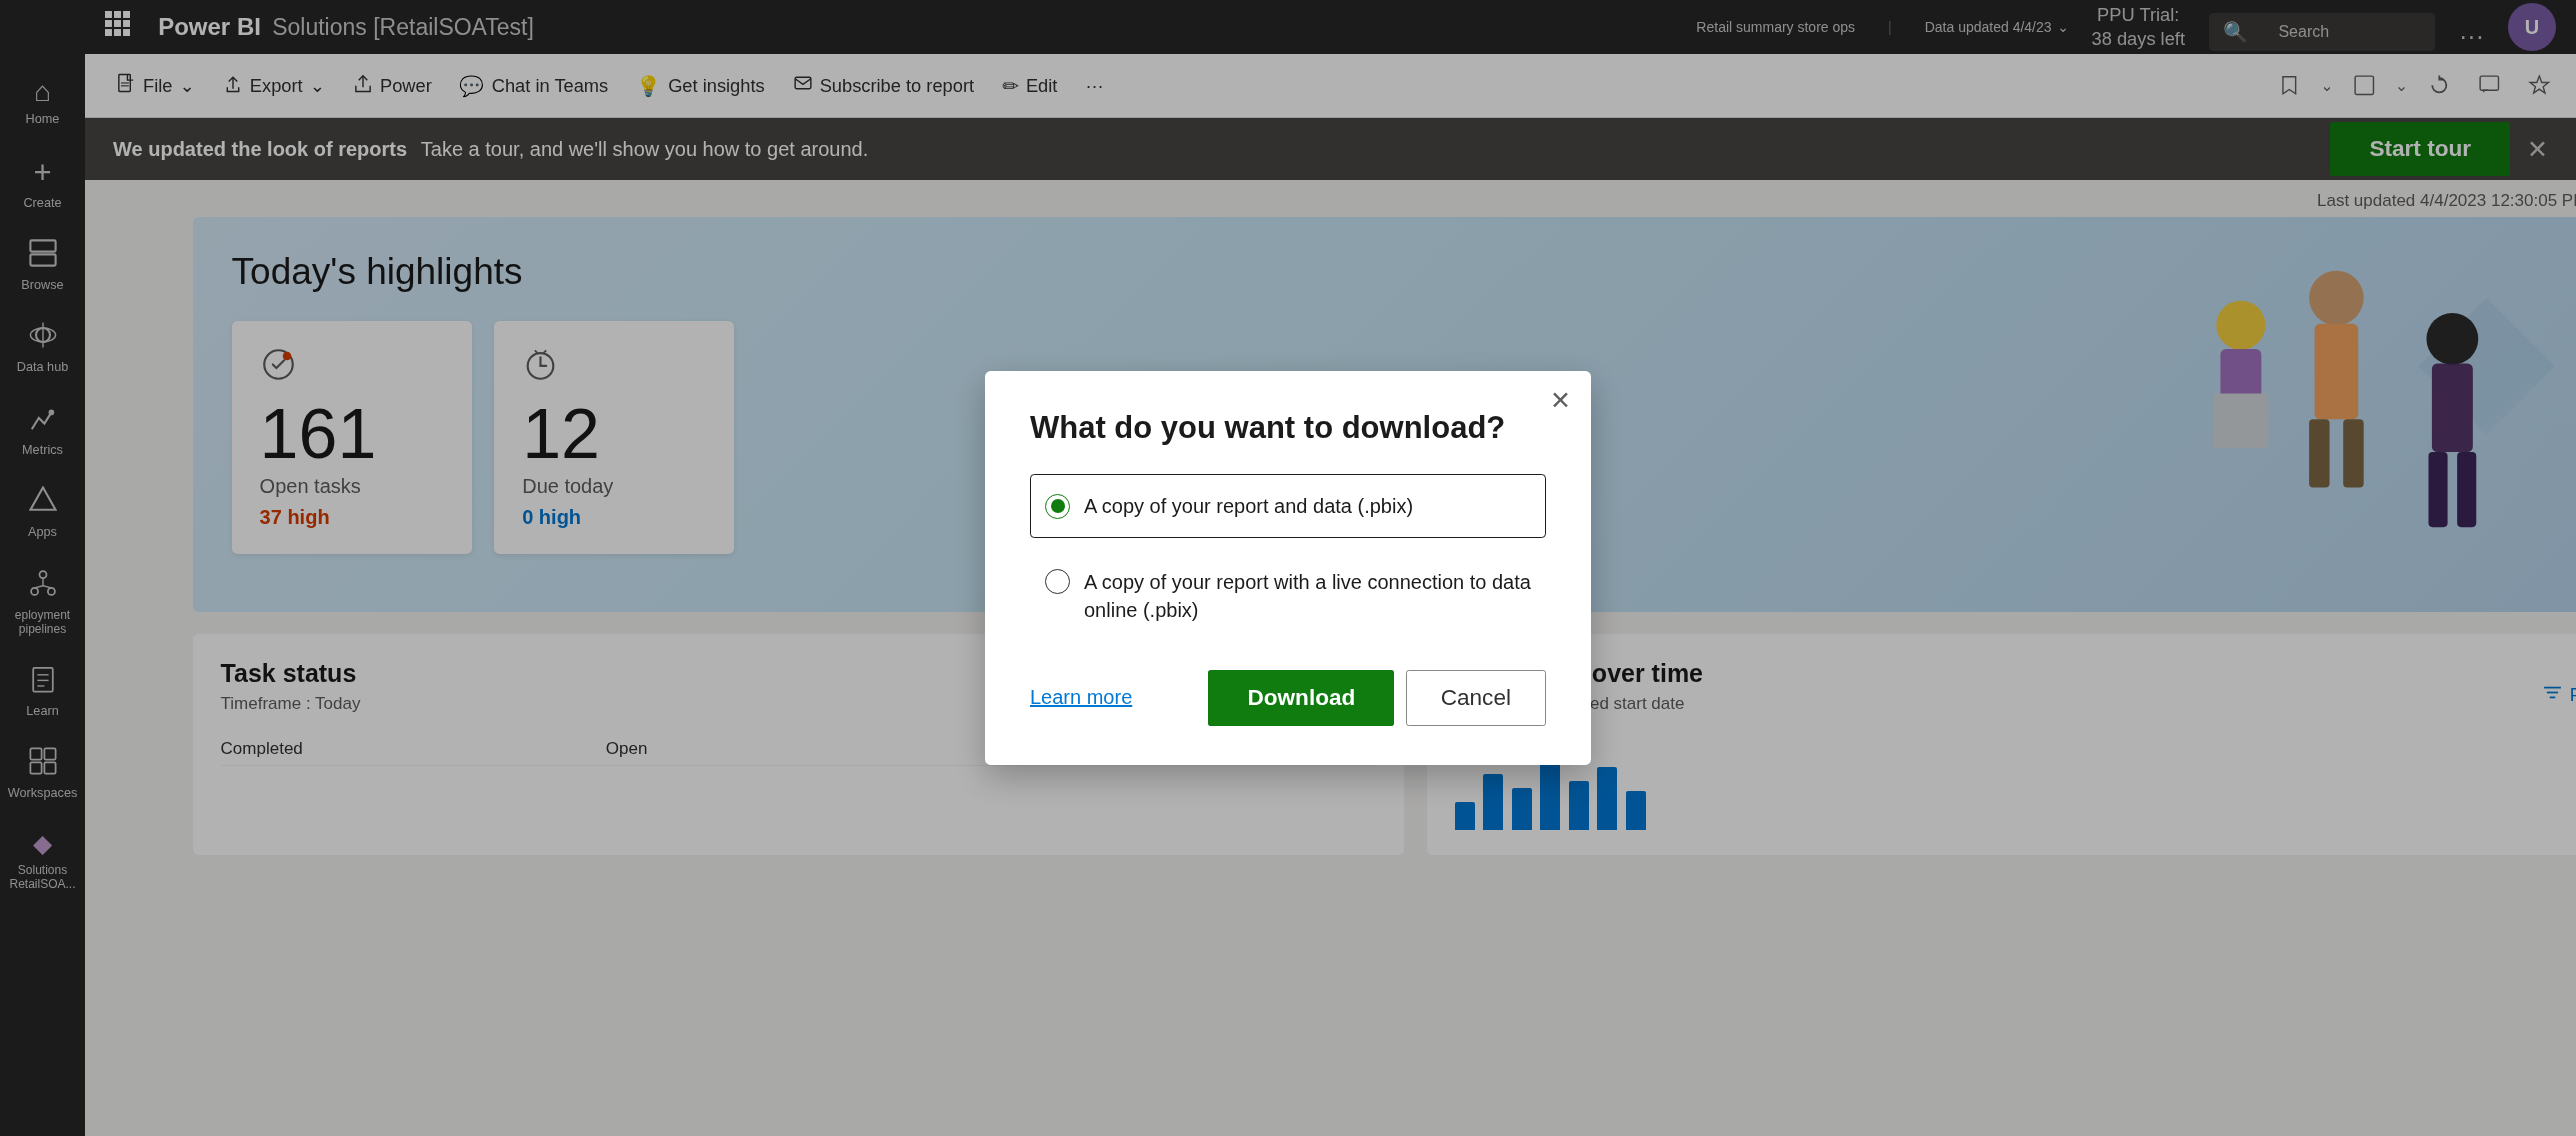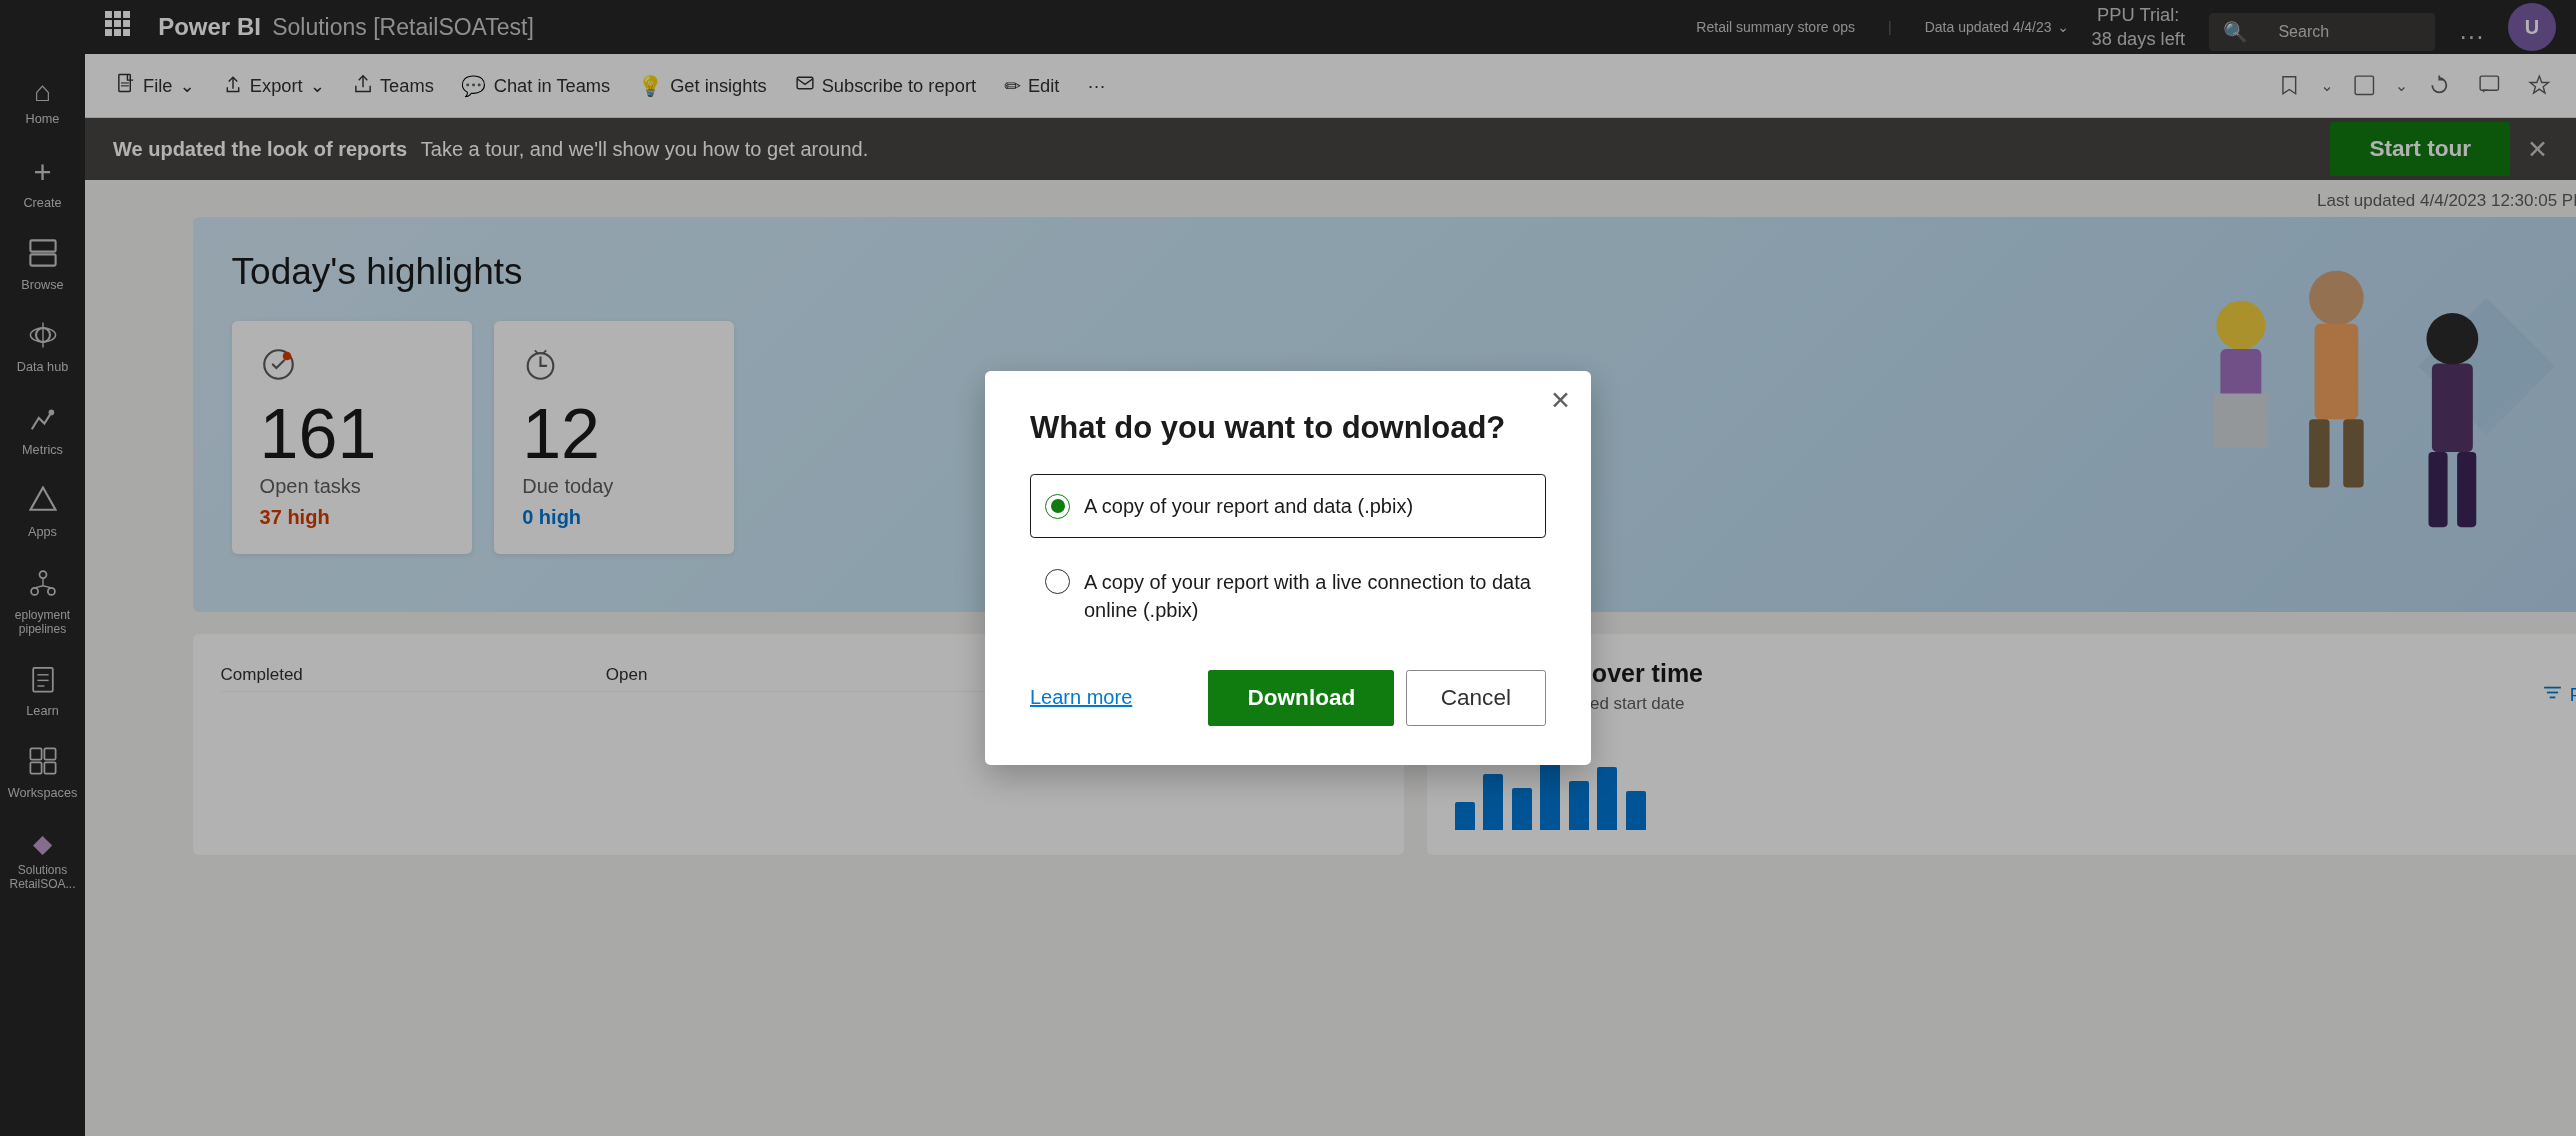--- a/index.html
+++ b/index.html
@@ -352,21 +352,21 @@
       <span>⌄</span>
     </div>
     <div class="toolbar-item">
       <span class="toolbar-icon">
         <svg width="20" height="20" viewBox="0 0 28 28" fill="none">
             <polyline points="14,4 14,20" stroke="#323130" stroke-width="2"></polyline>
             <polyline points="8,10 14,4 20,10" stroke="#323130" stroke-width="2" fill="none"></polyline>
             <polyline points="4,18 4,26 24,26 24,18" stroke="#323130" stroke-width="2" fill="none"></polyline>
           </svg>
       </span>
-      <span>Teams</span>
+      <span>Power</span>
     </div>
     <div class="toolbar-item">
       <span class="toolbar-icon" style="color:#6264a7;font-size:20px;">💬</span>
       <span>Chat in Teams</span>
     </div>
     <div class="toolbar-item">
       <span class="toolbar-icon">💡</span>
       <span>Get insights</span>
     </div>
     <div class="toolbar-item">
@@ -481,20 +481,36 @@
           <circle cx="430" cy="140" r="38" fill="#2c2c2c"></circle>
           <rect x="400" y="176" width="60" height="130" rx="8" fill="#4a235a" opacity="0.9"></rect>
           <rect x="395" y="306" width="28" height="110" rx="6" fill="#3d2659"></rect>
           <rect x="437" y="306" width="28" height="110" rx="6" fill="#3d2659"></rect>
         </svg>
       </div>
     </div>
 
     <div class="bottom-row">
       <div class="bottom-card">
+        <div class="bottom-card-header">
+          <div>
+            <div class="bottom-card-title">Task status</div>
+            <div class="bottom-card-sub">Timeframe : Today</div>
+          </div>
+          <div class="filter-btn">
+            <span class="filter-icon">
+              <svg width="21" height="21" viewBox="0 0 30 30" fill="none">
+                  <line x1="3" y1="8" x2="27" y2="8" stroke="#0078d4" stroke-width="2.5"></line>
+                  <line x1="7" y1="15" x2="23" y2="15" stroke="#0078d4" stroke-width="2.5"></line>
+                  <line x1="11" y1="22" x2="19" y2="22" stroke="#0078d4" stroke-width="2.5"></line>
+                </svg>
+            </span>
+            <span>Filter</span>
+          </div>
+        </div>
         <div class="table-row">
           <span class="table-col">Completed</span>
           <span class="table-col">Open</span>
           <span class="table-col">Canceled</span>
         </div>
       </div>
       <div class="bottom-card">
         <div class="bottom-card-header">
           <div>
             <div class="bottom-card-title">Task count over time</div>

